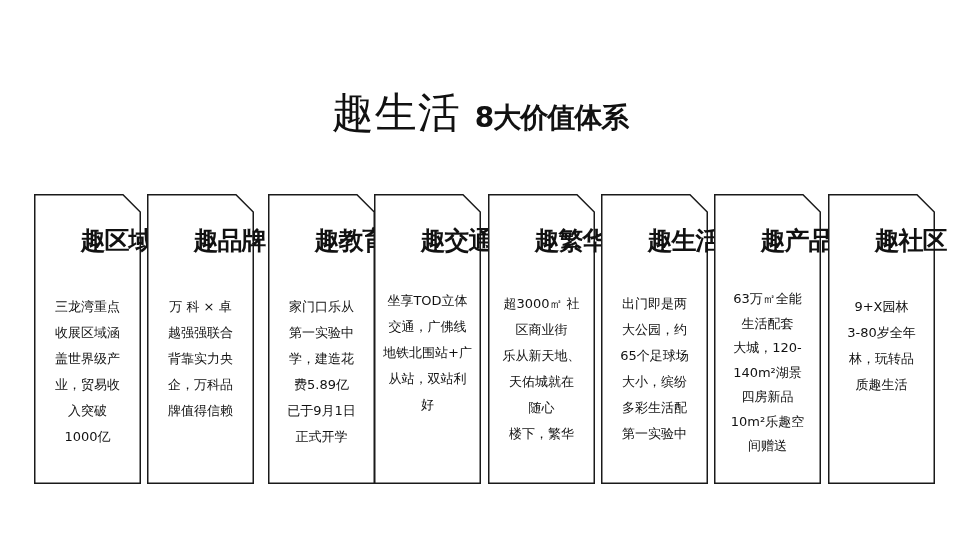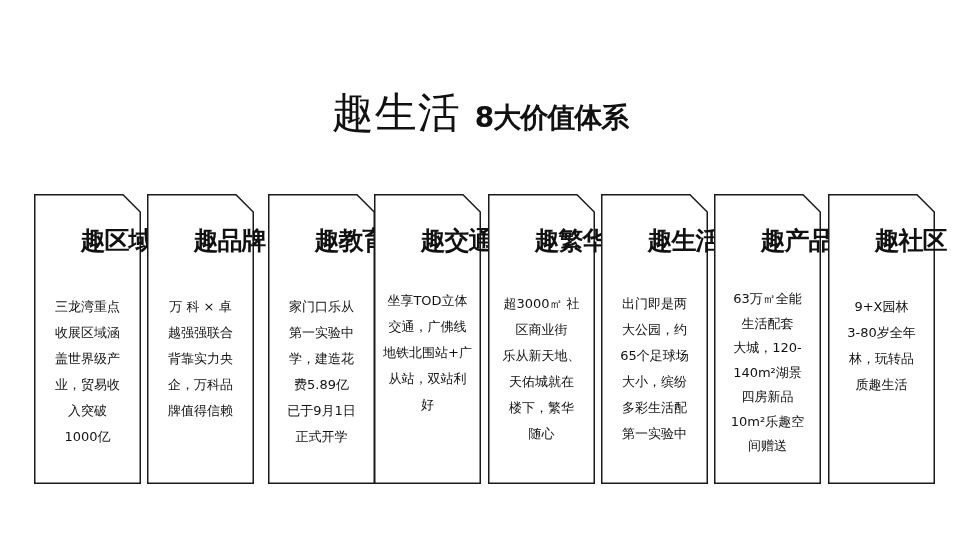--- a/index.html
+++ b/index.html
@@ -156,22 +156,22 @@
   <div class="card" style="left:454px;">
     <svg class="frame" viewBox="0 0 107 290">
         <path d="M0.75 0.75 H89 L106.25 18 V289.25 H0.75 Z" fill="#fff" stroke="#1a1a1a" stroke-width="1.5"></path>
       </svg>
     <div class="card-heading">趣繁华</div>
     <div class="card-body" style="top:97px;">
       <span class="line">超3000㎡ 社</span>
       <span class="line">区商业街</span>
       <span class="line">乐从新天地、</span>
       <span class="line">天佑城就在</span>
+      <span class="line">随心</span>
       <span class="line">楼下，繁华</span>
-      <span class="line">随心</span>
     </div>
   </div>
 
   <div class="card" style="left:567px;">
     <svg class="frame" viewBox="0 0 107 290">
         <path d="M0.75 0.75 H89 L106.25 18 V289.25 H0.75 Z" fill="#fff" stroke="#1a1a1a" stroke-width="1.5"></path>
       </svg>
     <div class="card-heading">趣生活</div>
     <div class="card-body" style="top:97px;">
       <span class="line">出门即是两</span>

